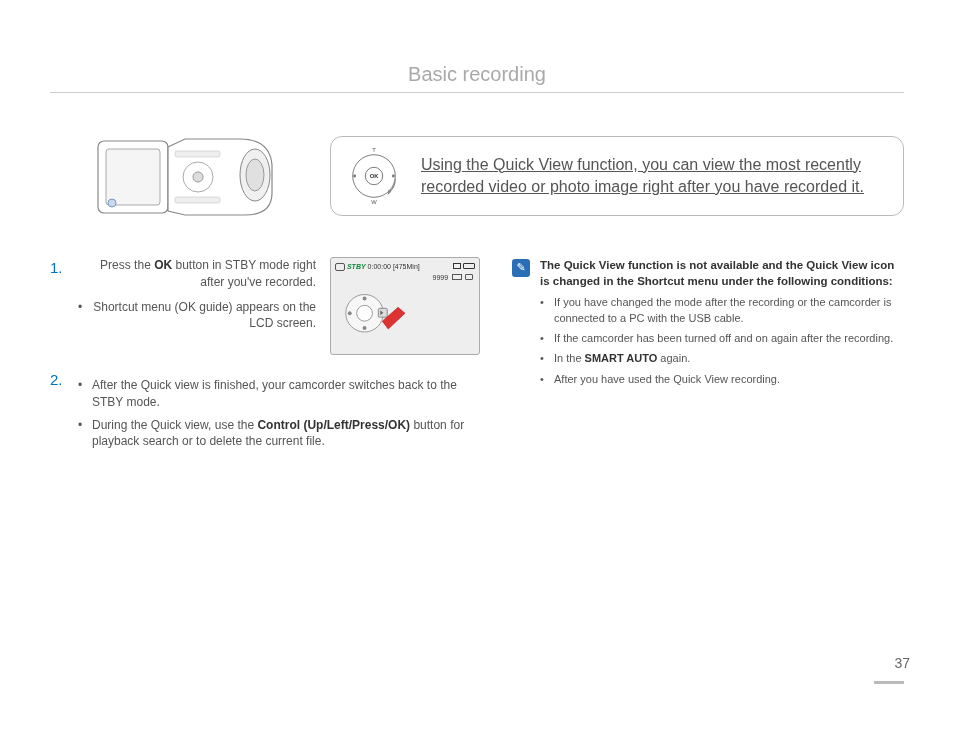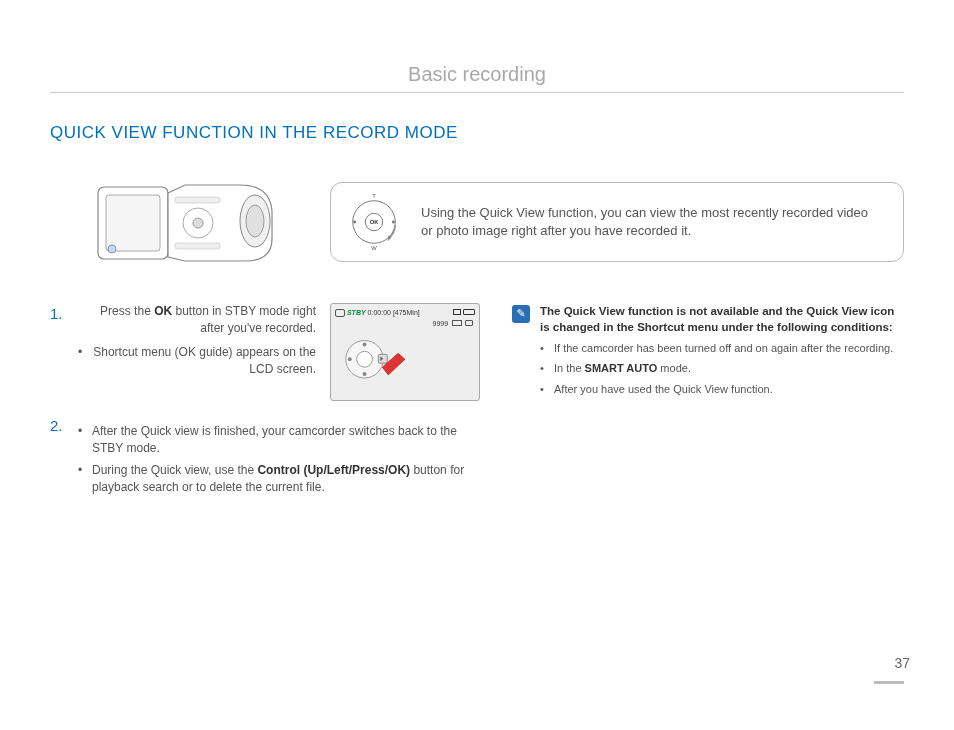--- a/index.html
+++ b/index.html
@@ -56,22 +56,23 @@
     background: #fff;
   }
   .ok-dial {
     width: 58px;
     height: 58px;
     position: relative;
     flex-shrink: 0;
   }
   .ok-dial svg { width:100%; height:100%; }
   .callout-text {
-    font-size: 13px;
+    font-size: 16px;
     color: #555;
+    text-decoration: underline;
   }
   .columns {
     display: flex;
     gap: 32px;
   }
   .col-left { width: 430px; }
   .col-right { flex: 1; }
   .step {
     display: flex;
     gap: 10px;
@@ -158,21 +159,20 @@
     height:3px;
     background:#bbb;
   }
   b { color:#333; font-weight:bold; }
 </style>
 </head>
 <body>
 
 <div class="page">
   <div class="chapter-title">Basic recording</div>
-  <div class="section-title">QUICK VIEW FUNCTION IN THE RECORD MODE</div>
 
   <div class="hero-row">
     <div class="camcorder">
       <svg viewBox="0 0 200 110">
         <rect x="8" y="20" width="70" height="72" rx="6" fill="#fff" stroke="#888" stroke-width="1.2"></rect>
         <rect x="16" y="28" width="54" height="56" rx="3" fill="#f5f5f5" stroke="#aaa"></rect>
         <circle cx="22" cy="82" r="4" fill="#c8d8ef" stroke="#7a9ac6"></circle>
         <path d="M78 26 L95 18 L150 18 Q180 18 182 44 L182 72 Q182 94 155 94 L95 94 L78 90 Z" fill="#fff" stroke="#888" stroke-width="1.2"></path>
         <ellipse cx="165" cy="54" rx="15" ry="26" fill="#f0f0f0" stroke="#888"></ellipse>
         <ellipse cx="165" cy="54" rx="9" ry="16" fill="#e0e0e0" stroke="#999"></ellipse>
@@ -258,23 +258,24 @@
       </div>
 
     </div>
 
     <div class="col-right">
       <div class="note-box">
         <div class="note-icon">✎</div>
         <div class="note-body">
           <div class="note-header">The Quick View function is not available and the Quick View icon is changed in the Shortcut menu under the following conditions:</div>
           <ul class="note-list">
+            <li>If you have changed the mode after the recording or the camcorder is connected to a PC with the USB cable.</li>
             <li>If the camcorder has been turned off and on again after the recording.</li>
-            <li><span>In the </span><b>SMART AUTO</b><span> mode.</span></li>
-            <li>After you have used the Quick View function.</li>
+            <li><span>In the </span><b>SMART AUTO</b><span> again.</span></li>
+            <li>After you have used the Quick View recording.</li>
           </ul>
         </div>
       </div>
     </div>
   </div>
 </div>
 
 <div class="page-num">37</div>
 <div class="page-num-bar"></div>
 

